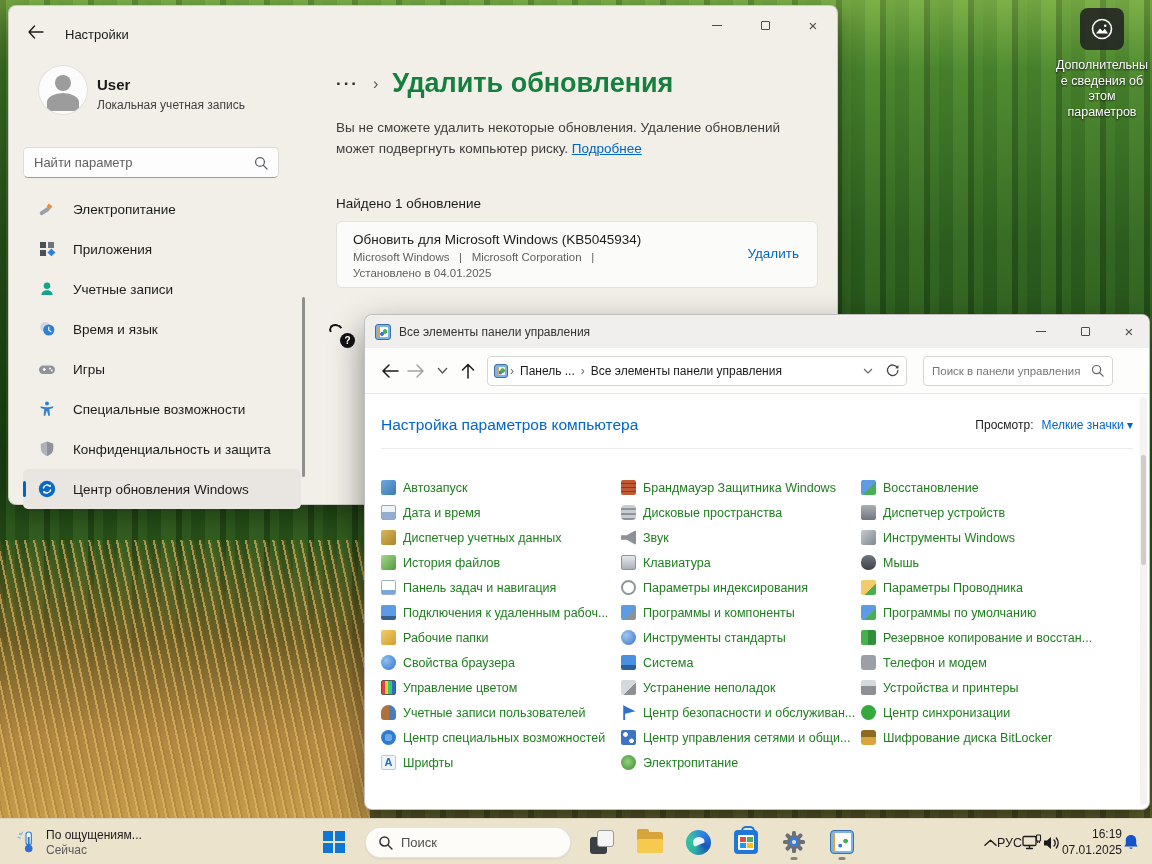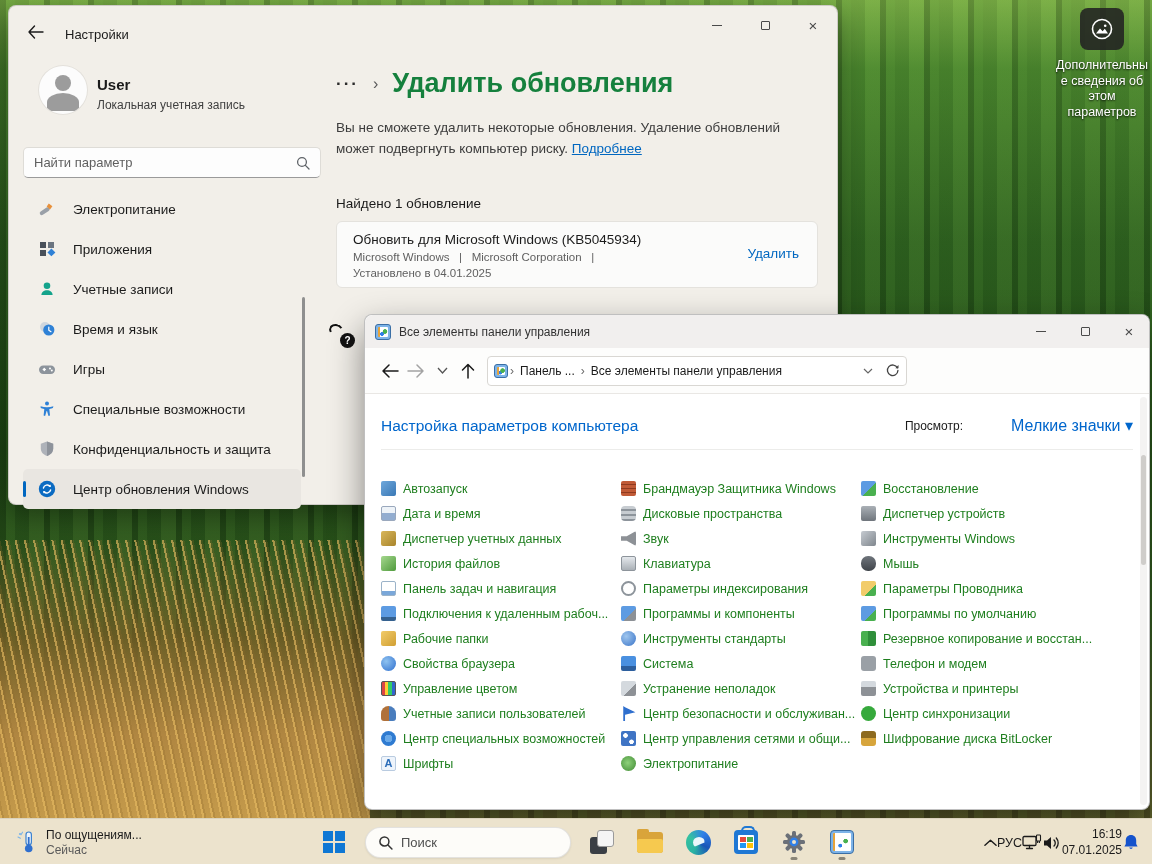--- a/index.html
+++ b/index.html
@@ -35,21 +35,21 @@
   
   .win-set { position:absolute; left:8px; top:5px; width:830px; height:500px; background:#f2efe9; border:1px solid rgba(0,0,0,.15); border-radius:8px; box-shadow:0 10px 26px rgba(0,0,0,.35); z-index:10; }
   .ws-caps { position:absolute; top:10px; right:14px; gap:28px; }
   .ws-back { position:absolute; left:18px; top:19px; }
   .ws-title { position:absolute; left:56px; top:21px; font-size:13px; color:#1b1b1b; }
   .ws-avatar { position:absolute; left:30px; top:60px; width:48px; height:48px; border-radius:50%; background:#fcfcfc; box-shadow:0 0 0 1px rgba(0,0,0,.06); overflow:hidden; }
   .ws-avatar .hd { position:absolute; left:16px; top:9px; width:16px; height:16px; border-radius:50%; background:#9c9c9c; }
   .ws-avatar .bd { position:absolute; left:8px; top:27px; width:32px; height:18px; border-radius:50% 50% 0 0; background:#9c9c9c; }
   .ws-uname { position:absolute; left:88px; top:70px; font-size:15px; font-weight:bold; color:#1b1b1b; }
   .ws-usub { position:absolute; left:88px; top:92px; font-size:12px; color:#3f3f3f; }
-  .ws-search { position:absolute; left:14px; top:141px; width:298px; height:31px; background:#fdfdfd; border:1px solid #dedcd7; border-bottom-color:#9a9a9a; border-radius:5px; display:flex; align-items:center; padding:0 10px; }
+  .ws-search { position:absolute; left:14px; top:141px; width:256px; height:31px; background:#fdfdfd; border:1px solid #dedcd7; border-bottom-color:#9a9a9a; border-radius:5px; display:flex; align-items:center; padding:0 10px; }
   .ws-search input { border:0; outline:0; background:transparent; flex:1; font-size:13px; color:#1b1b1b; font-family:inherit; }
   .ws-search input::placeholder { color:#5f5f5f; }
   .sb-list { position:absolute; left:14px; top:183px; width:278px; }
   .sb-item { position:relative; height:40px; display:flex; align-items:center; gap:16px; padding-left:14px; border-radius:5px; cursor:default; }
   .sb-item.selected { background:#e9e6e1; }
   .sb-accent { position:absolute; left:0; top:12px; width:3px; height:16px; border-radius:2px; background:var(--accent,#0067c0); display:none; }
   .sb-item.selected .sb-accent { display:block; }
   .sb-ico { width:20px; height:20px; display:flex; align-items:center; justify-content:center; }
   .sb-label { font-size:13.5px; color:#1b1b1b; }
   .ws-scroll { position:absolute; left:293px; top:291px; width:3px; height:180px; background:#8f8f8f; border-radius:2px; }
@@ -76,21 +76,21 @@
   .addr { margin-left:6px; width:420px; height:30px; border:1px solid #d9d7d3; border-radius:4px; background:#fff; display:flex; align-items:center; padding:0 6px; }
   .addr .crumb { font-size:12px; color:#1b1b1b; margin:0 4px; white-space:nowrap; }
   .addr .csep { font-size:12px; color:#6b6b6b; margin:0 2px; }
   .addr .spacer { flex:1; }
   .cp-search { margin-left:16px; width:190px; height:30px; border:1px solid #d9d7d3; border-radius:4px; background:#fff; display:flex; align-items:center; padding:0 8px; }
   .cp-search input { border:0; outline:0; flex:1; font-size:11.5px; color:#444; background:transparent; font-family:inherit; }
   .cp-search input::placeholder { color:#767676; }
   .cp-headrow { display:flex; align-items:center; padding:22px 16px 14px 16px; }
   .cp-heading { font-size:15.5px; color:var(--cpheading,#0066cc); flex:1; }
   .cp-viewlbl { font-size:12px; color:#1b1b1b; margin-right:8px; }
-  .cp-viewval { font-size:16px; color:var(--cpheading,#0066cc); cursor:pointer;margin-left:40px; }
+  .cp-viewval { font-size:12px; color:var(--cpheading,#0066cc); cursor:pointer; }
   .cp-hr { border:0; border-top:1px solid #ececea; margin:0 16px; }
   .cp-grid { display:flex; padding:26px 0 0 16px; }
   .cp-col { width:240px; }
   .cp-item { height:25px; display:flex; align-items:center; gap:7px; cursor:pointer; }
   .cp-label { font-size:12.5px; color:var(--cplink,#1e7e1e); white-space:nowrap; }
   .cpi { width:15px; height:15px; border-radius:2px; flex:0 0 15px; position:relative; }
   .cp-scroll { position:absolute; right:2px; top:82px; width:7px; height:408px; background:#f4f3f2; border-radius:4px; }
   .cp-scroll .thumb { position:absolute; left:1px; top:58px; width:5px; height:110px; background:#cfcdca; border-radius:3px; }
 
   
@@ -377,20 +377,29 @@
             <path d="M1 1l4 4 4-4" stroke="#666" stroke-width="1.2" fill="none"></path>
           </svg>
         </span>
       <span class="ib" style="margin-left:12px">
           <svg width="15" height="15" viewBox="0 0 16 16">
             <path d="M13.2 5.2A5.6 5.6 0 1 0 13.8 8" stroke="#444" stroke-width="1.4" fill="none" stroke-linecap="round"></path>
             <path d="M14.4 2.2v3.4H11z" fill="#444"></path>
           </svg>
         </span>
     </div>
+    <div class="cp-search">
+      <input placeholder="Поиск в панели управления" style="">
+      <span class="ib">
+          <svg width="13" height="13" viewBox="0 0 14 14">
+            <circle cx="6" cy="6" r="4.4" fill="none" stroke="#666" stroke-width="1.3"></circle>
+            <path d="M9.4 9.4 13 13" stroke="#666" stroke-width="1.3" stroke-linecap="round"></path>
+          </svg>
+        </span>
+    </div>
   </div>
   <div class="cp-headrow">
     <span class="cp-heading">Настройка параметров компьютера</span>
     <span class="cp-viewlbl">Просмотр:</span>
     <span class="cp-viewval"><span>Мелкие значки</span> <span>▾</span></span>
   </div>
   <hr class="cp-hr">
   <div class="cp-grid" id="cp-columns">
       <div class="cp-col">
         <div class="cp-item">

